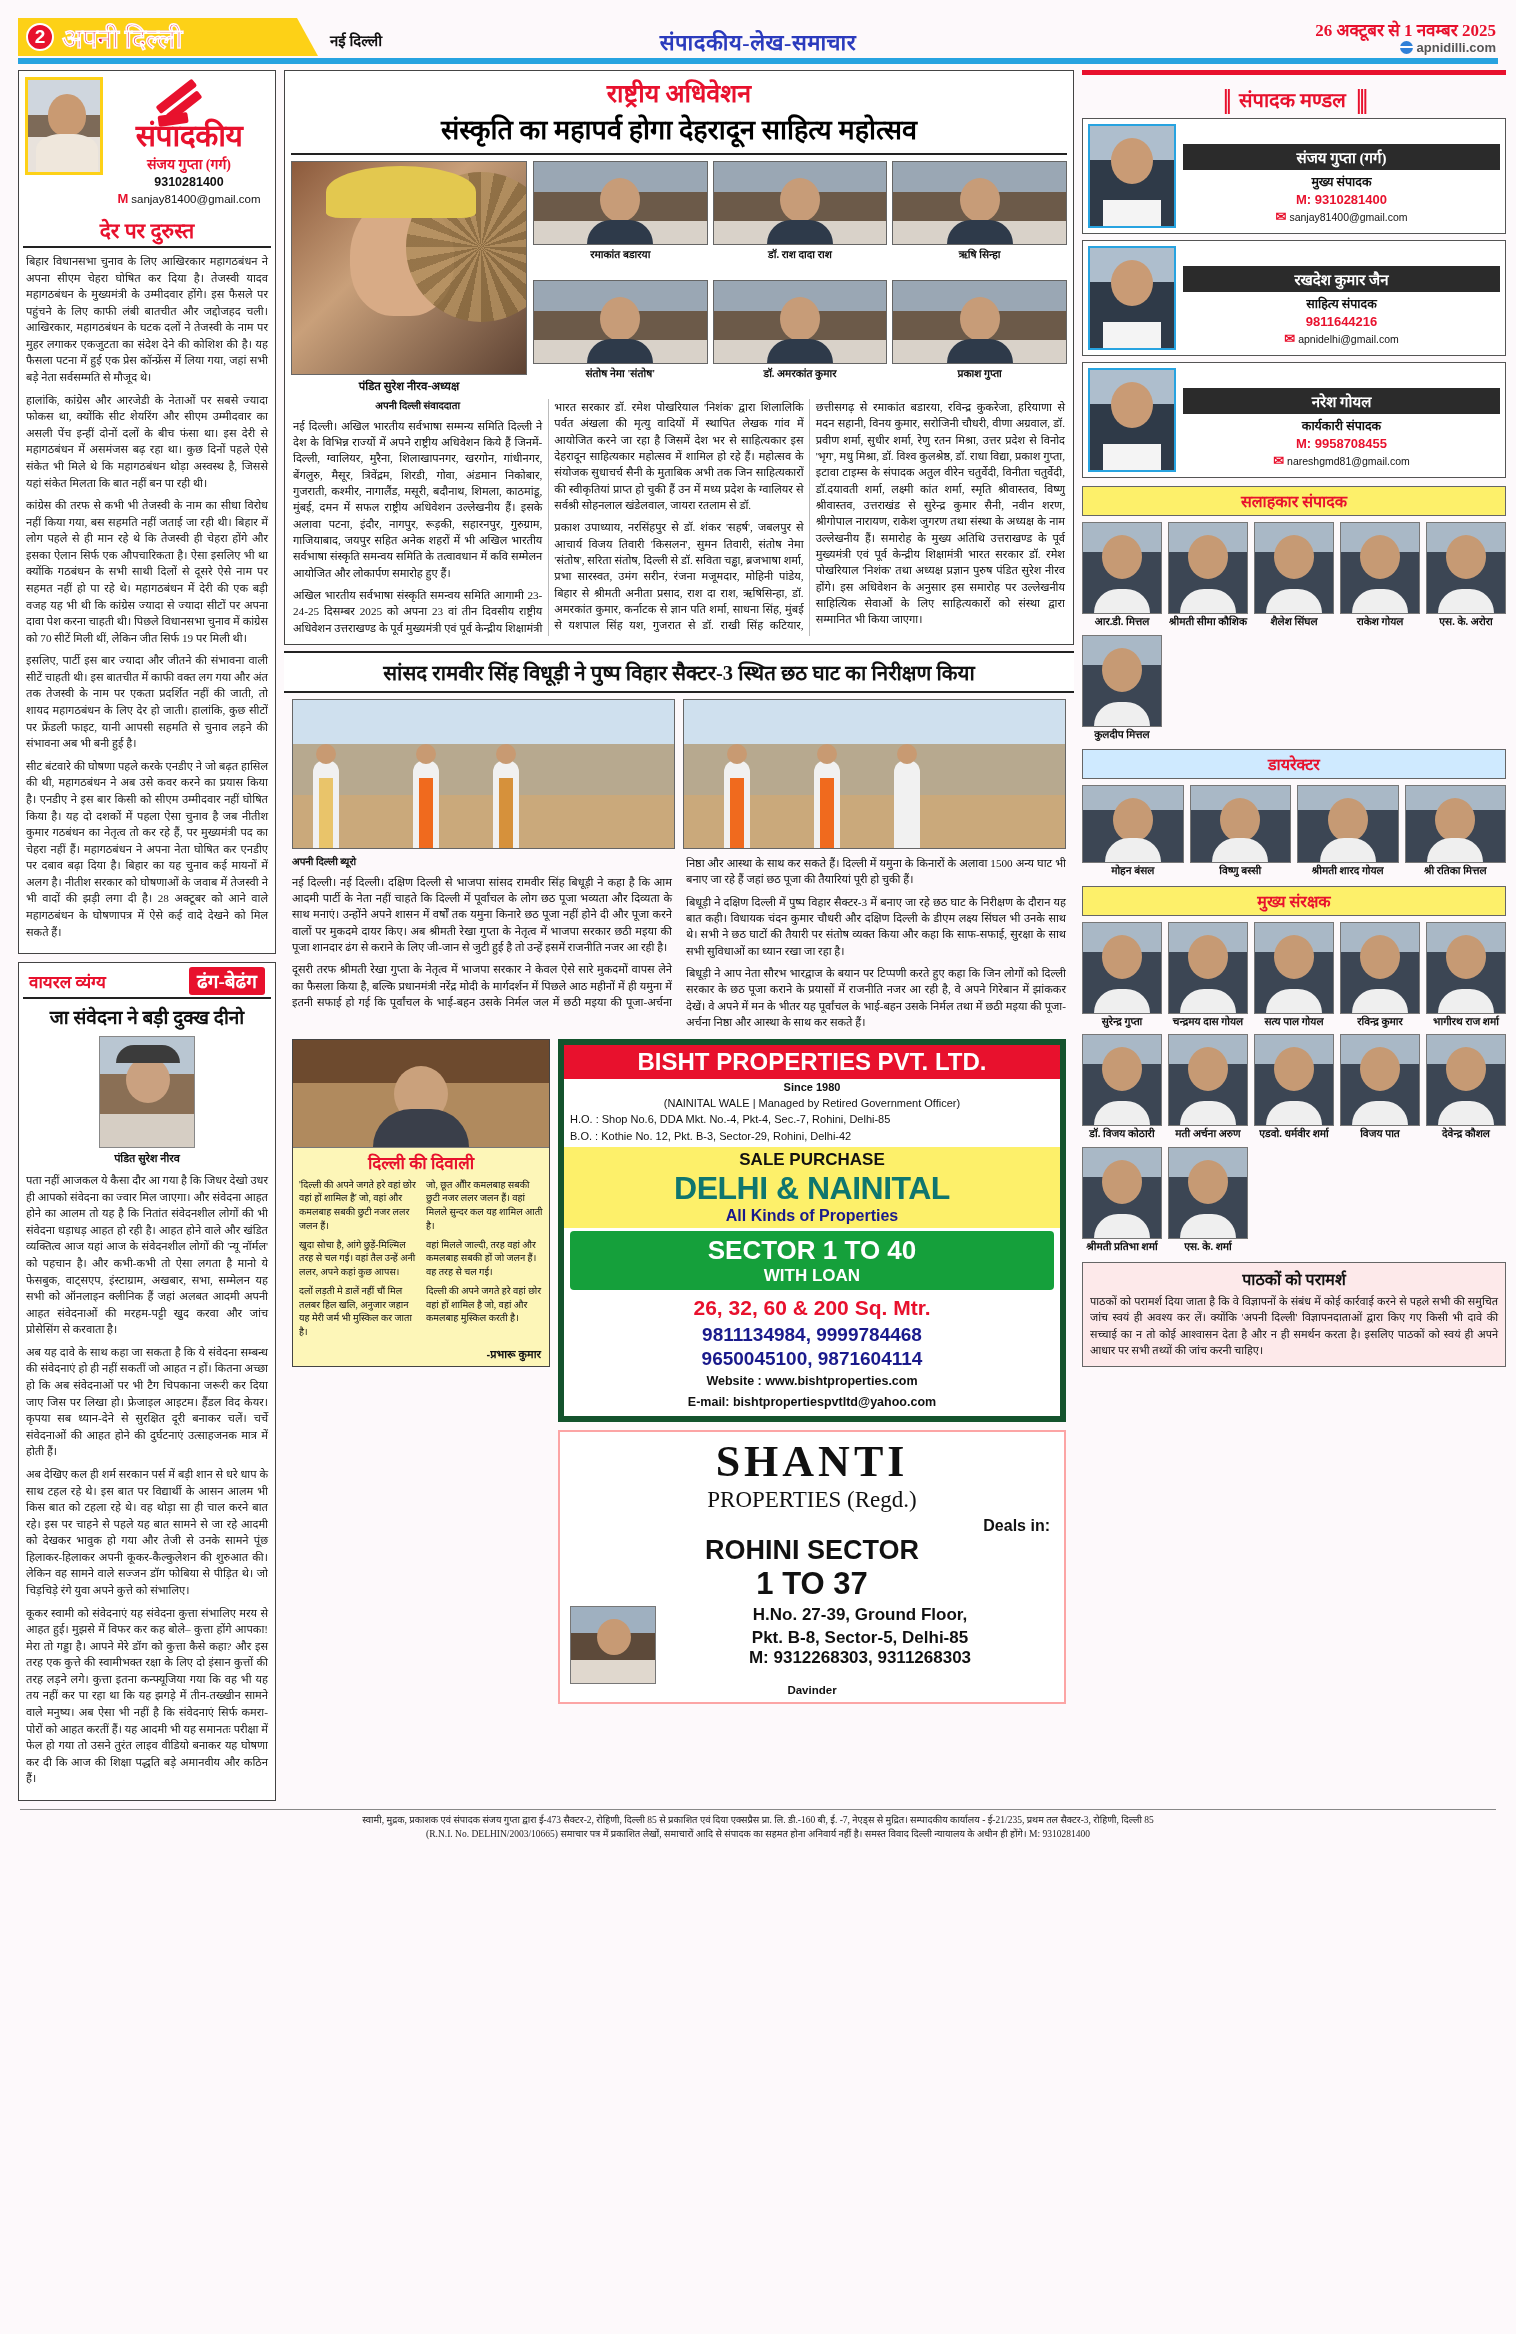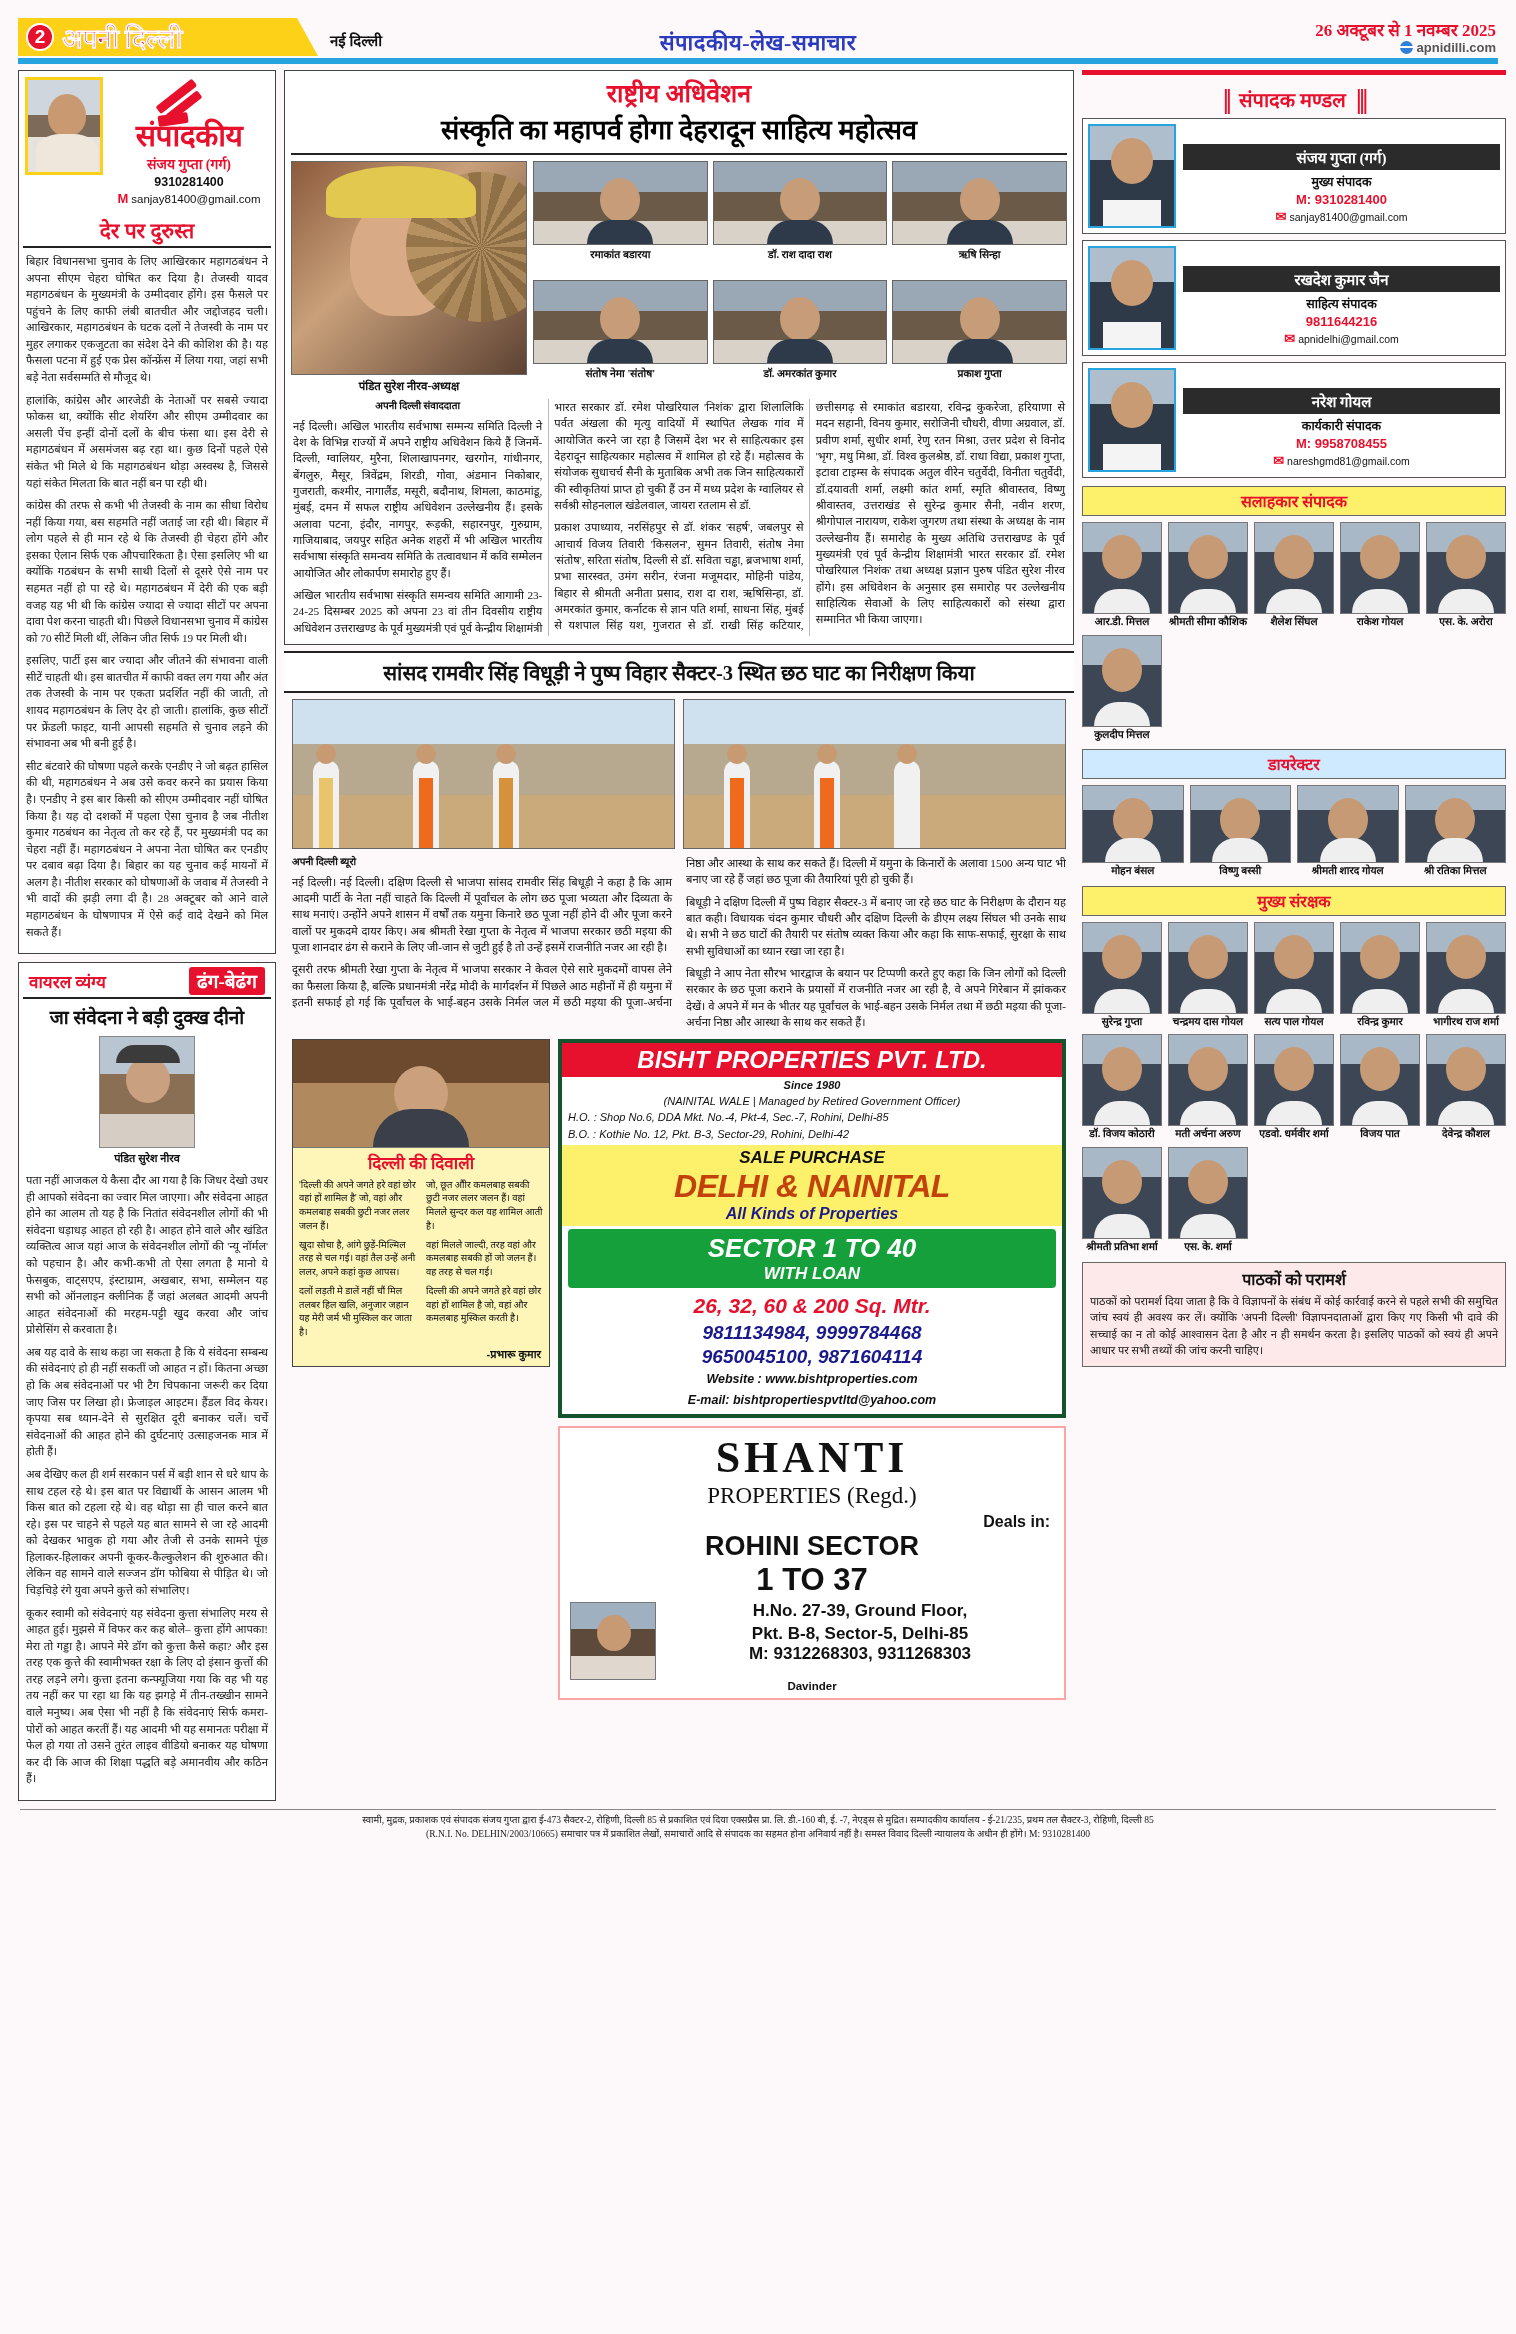--- a/index.html
+++ b/index.html
@@ -234,30 +234,30 @@
   .news-photo .sash { position:absolute; bottom:0; width:14px; height:70px; background:#f06a1e; }
 
   .two-col-text {
     column-count:2; column-gap:14px; padding:2px 8px 8px;
     font-family:"Liberation Serif", serif; font-size:11.2px;
     line-height:1.46; text-align:justify;
   }
   .two-col-text p { margin-bottom:6px; }
 
   
-  .ad-bisht { border:4px solid #14532d; background:#fff;font-style:italic; }
+  .ad-bisht { border:6px solid #14532d; background:#fff; }
   .ad-bisht .t1 {
     background:#e8112d; color:#fff; text-align:center; font-weight:bold;
     font-size:24px; padding:3px 0; font-family:"Liberation Sans", sans-serif;
   }
   .ad-bisht .t2 { text-align:center; font-size:11px; padding:2px 4px; font-weight:bold; }
   .ad-bisht .t3 { font-size:11px; padding:1px 6px; line-height:1.35; }
   .ad-yellow { background:#fdf06a; text-align:center; padding:3px 0; }
   .ad-yellow .a { font-size:17px; font-weight:bold; color:#111; }
-  .ad-yellow .b { font-size:32px; font-weight:bold; color:#c2410c; letter-spacing:-0.5px; }
+  .ad-yellow .b { font-size:32px; font-weight:bold; color:#0f766e; letter-spacing:-0.5px; }
   .ad-yellow .c { font-size:16px; font-weight:bold; color:#1a1a8c; }
   .ad-green {
     background:#15a03b; color:#fff; text-align:center; font-weight:bold;
     font-size:26px; padding:4px 0; margin:3px 6px; border-radius:4px;
   }
   .ad-green small { display:block; font-size:17px; }
   .ad-red-line { text-align:center; color:#e8112d; font-weight:bold; font-size:21px; padding:3px 0; }
   .ad-phone { text-align:center; color:#1a1a8c; font-weight:bold; font-size:19px; line-height:1.25; }
   .ad-web { text-align:center; font-size:12.5px; font-weight:bold; padding:2px 0 4px; line-height:1.4; }
 

